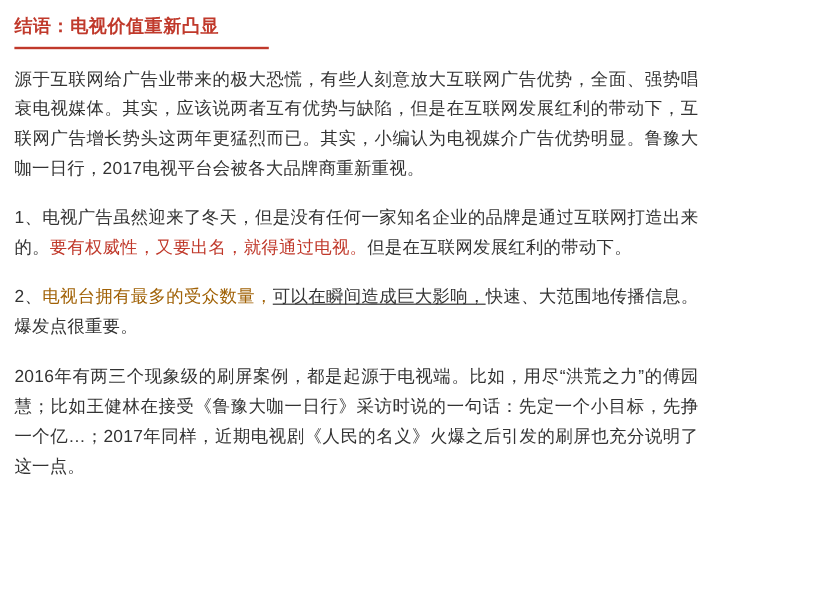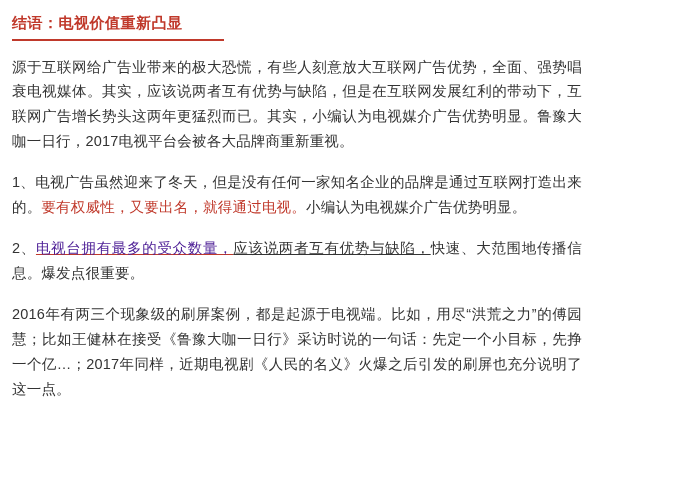--- a/index.html
+++ b/index.html
@@ -41,47 +41,46 @@
     line-height: 1.72;
     text-align: justify;
     color: #333333;
     letter-spacing: 0.2px;
   }
   p.para:last-child { margin-bottom: 0; }
   .em-red {
     color: #c0392b;
   }
   .em-underline {
-    color: #4c1d95;
-    text-decoration: underline;
+    color: #a16207;
     text-decoration-color: #c0392b;
   }
   .u-black {
     text-decoration: underline;
     text-decoration-color: #333333;
   }
 </style>
 </head>
 <body>
 
 <div class="page">
 
   <h1 class="headline">结语：电视价值重新凸显</h1>
   <div class="rule"></div>
 
   <p class="para">
     <span>源于互联网给广告业带来的极大恐慌，有些人刻意放大互联网广告优势，全面、强势唱衰电视媒体。其实，应该说两者互有优势与缺陷，但是在互联网发展红利的带动下，互联网广告增长势头这两年更猛烈而已。其实，小编认为电视媒介广告优势明显。鲁豫大咖一日行，2017电视平台会被各大品牌商重新重视。</span>
   </p>
 
   <p class="para">
-    <span>1、电视广告虽然迎来了冬天，但是没有任何一家知名企业的品牌是通过互联网打造出来的。</span><span class="em-red">要有权威性，又要出名，就得通过电视。</span><span>小编认为电视媒介广告优势明显。</span>
+    <span>1、电视广告虽然迎来了冬天，但是没有任何一家知名企业的品牌是通过互联网打造出来的。</span><span class="em-red">要有权威性，又要出名，就得通过电视。</span><span>但是在互联网发展红利的带动下。</span>
   </p>
 
 
   <p class="para">
-    <span>2、</span><span class="em-underline">电视台拥有最多的受众数量，</span><span class="u-black">应该说两者互有优势与缺陷，</span><span>快速、大范围地传播信息。爆发点很重要。</span>
+    <span>2、</span><span class="em-underline">电视台拥有最多的受众数量，</span><span class="u-black">可以在瞬间造成巨大影响，</span><span>快速、大范围地传播信息。爆发点很重要。</span>
   </p>
 
   <p class="para">
     <span>2016年有两三个现象级的刷屏案例，都是起源于电视端。比如，用尽“洪荒之力”的傅园慧；比如王健林在接受《鲁豫大咖一日行》采访时说的一句话：先定一个小目标，先挣一个亿…；2017年同样，近期电视剧《人民的名义》火爆之后引发的刷屏也充分说明了这一点。</span>
   </p>
 
 </div>
 
 </body></html>

